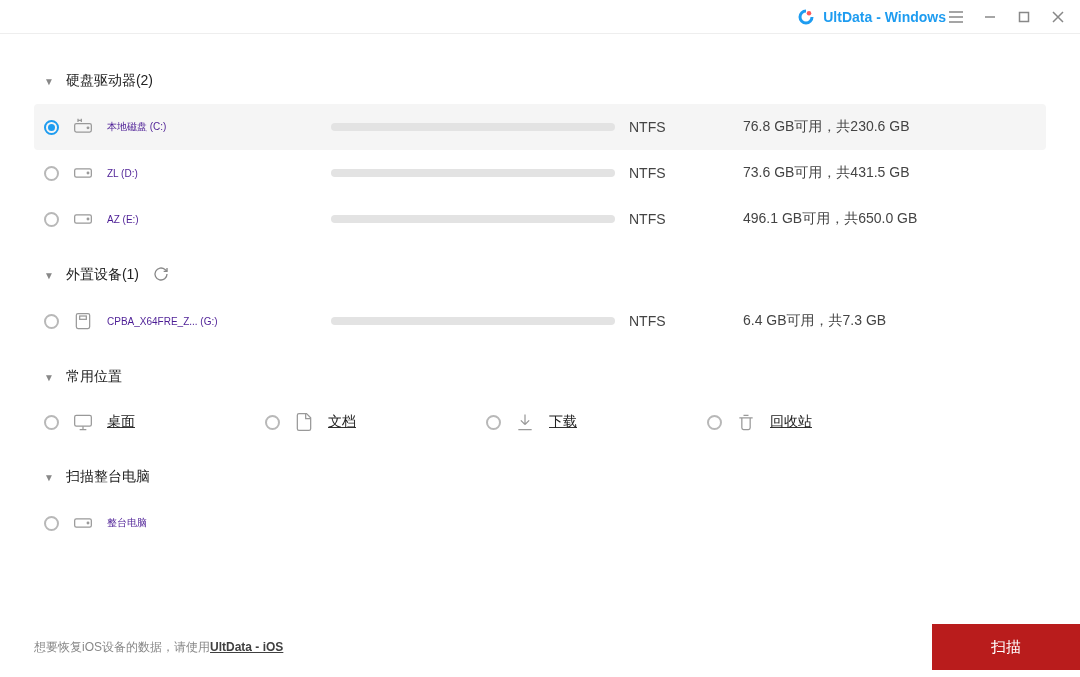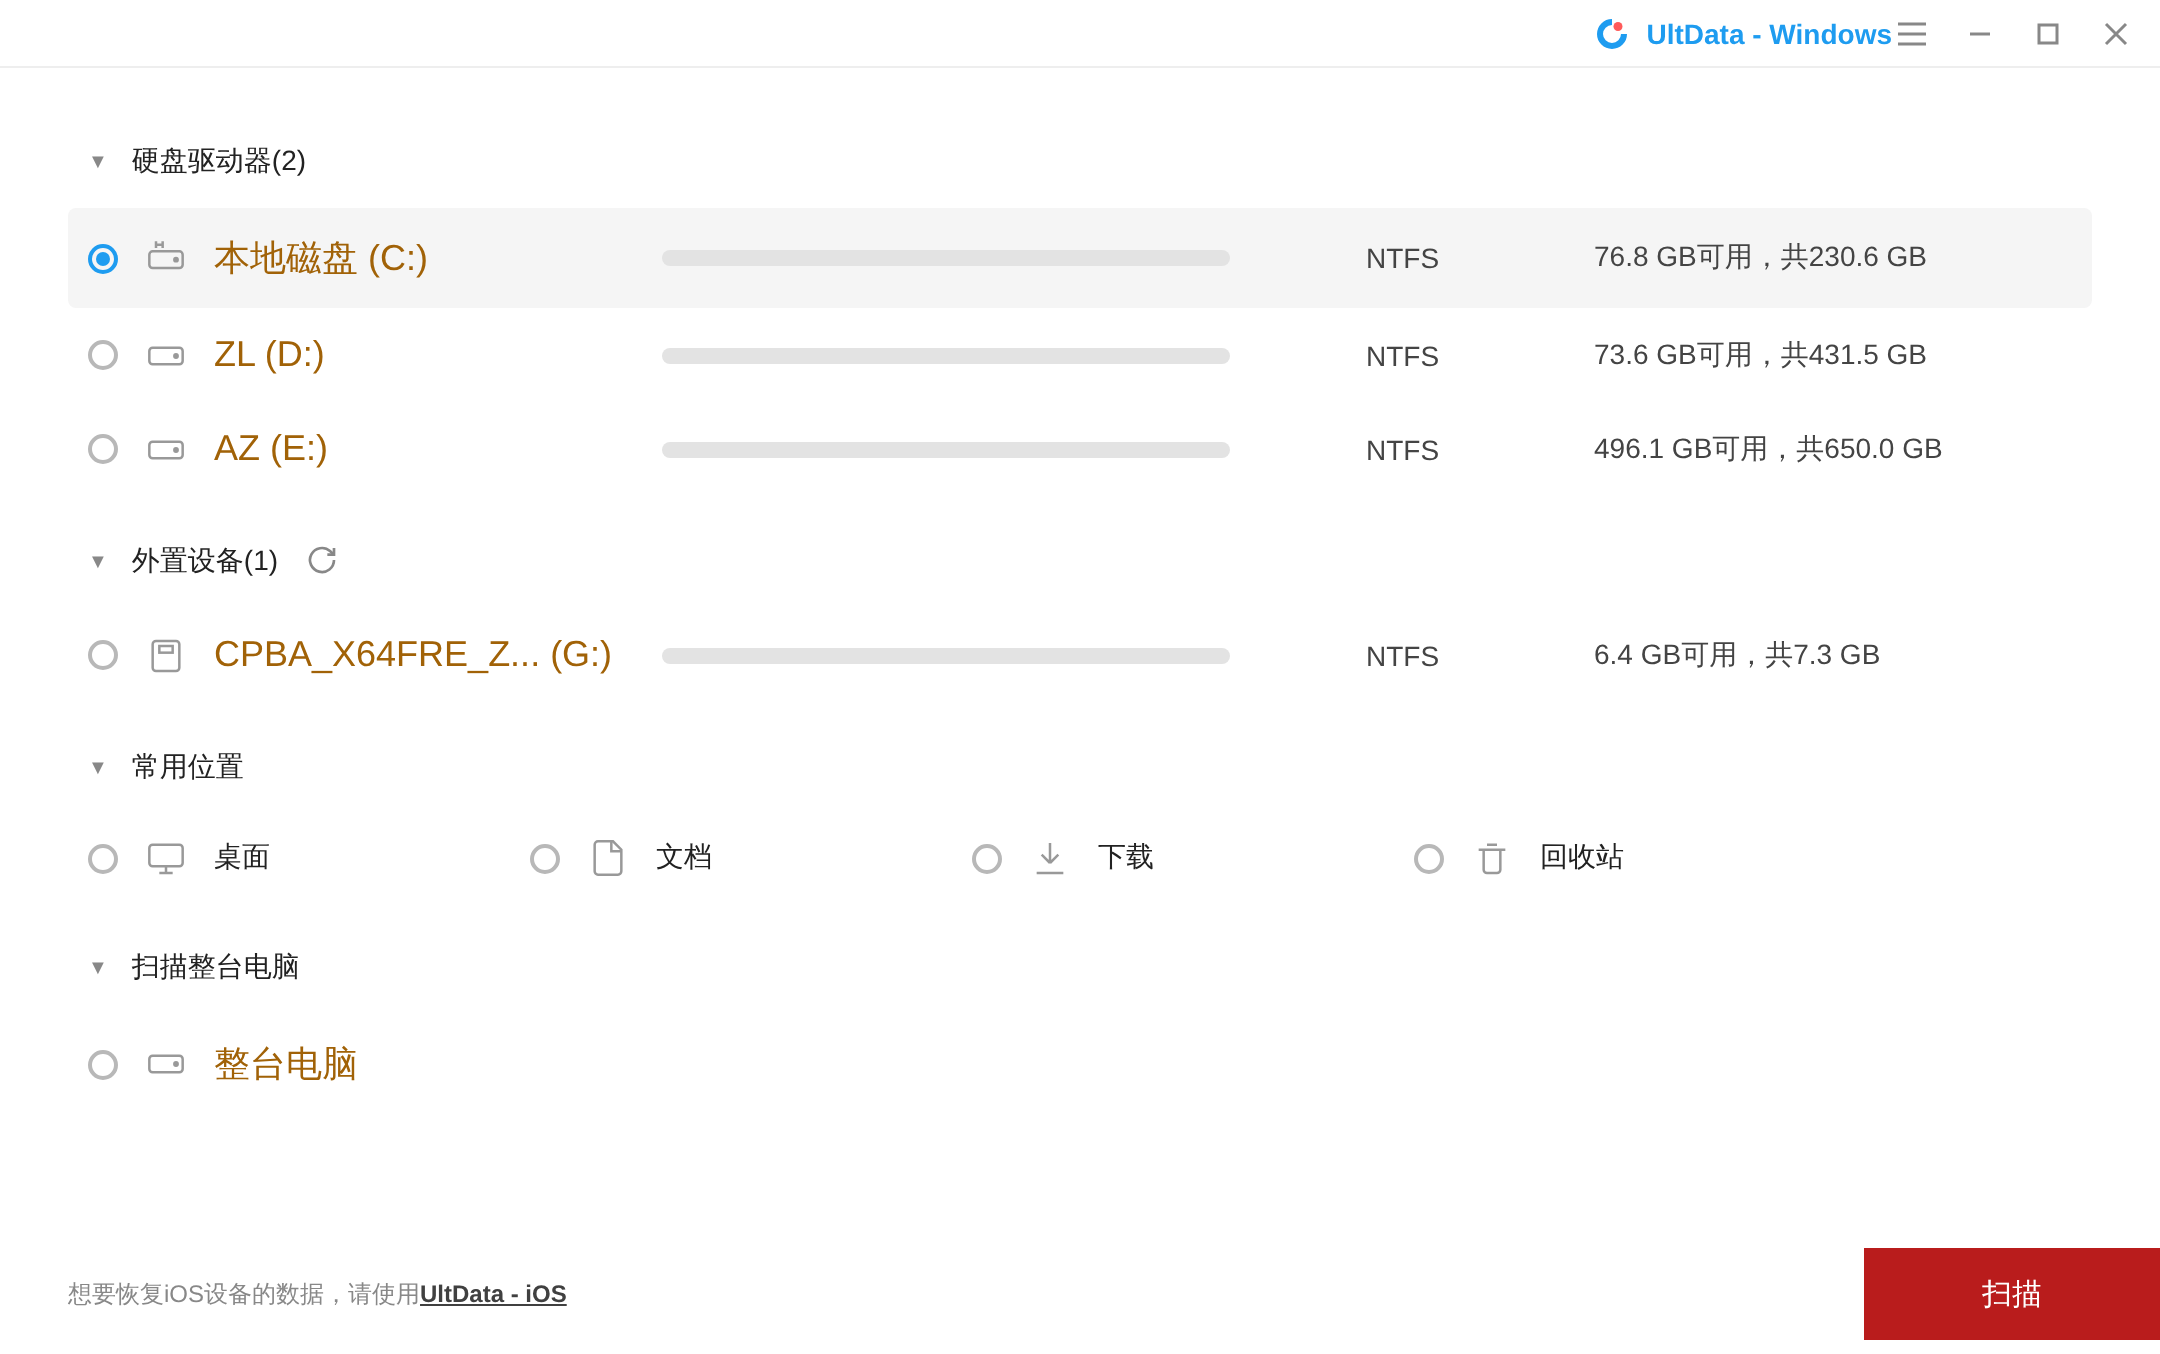--- a/index.html
+++ b/index.html
@@ -55,43 +55,44 @@
 .radio.checked::after {
   content: ''; width: 7px; height: 7px; border-radius: 50%;
   background: #1e9cf0;
 }
 
 .drive-icon {
   width: 20px; height: 20px; color: #999;
   display: flex; align-items: center; justify-content: center;
   flex-shrink: 0;
 }
-.drive-name { width: 210px; font-size: 18px; color: #a16207; flex-shrink: 0; }
+.drive-name { width: 210px; font-size: 10px; color: #4c1d95; flex-shrink: 0; }
 .progress-bar {
   width: 284px; height: 8px; border-radius: 6px;
   background: #e3e3e3;
   flex-shrink: 0;
   overflow: hidden;
   position: relative;
 }
 .progress-fill {
   height: 100%;
   background: linear-gradient(90deg, #1e92ff 0%, #4eb3ff 100%);
 }
 .progress-fill.c-drive {
   background: linear-gradient(90deg, #1e92ff 0%, #4eb3ff 55%, #73c6ff 55%, #a8dcff 100%);
 }
-.fs-type { width: 100px; margin-left: 54px; font-size: 14px; color: #444; }
+.fs-type { width: 100px; font-size: 14px; color: #444; }
 .space-info { font-size: 14px; color: #444; }
 
 .refresh-icon { width: 18px; height: 18px; color: #888; margin-left: 2px; }
 
 .common-row {
   display: flex; align-items: center;
   padding: 12px 10px;
+  text-decoration: underline;
 }
 .common-item {
   display: flex; align-items: center; gap: 14px;
   margin-right: 130px;
 }
 .common-label { font-size: 14px; color: #222; }
 
 .footer {
   position: fixed;
   bottom: 0; left: 0; right: 0;

